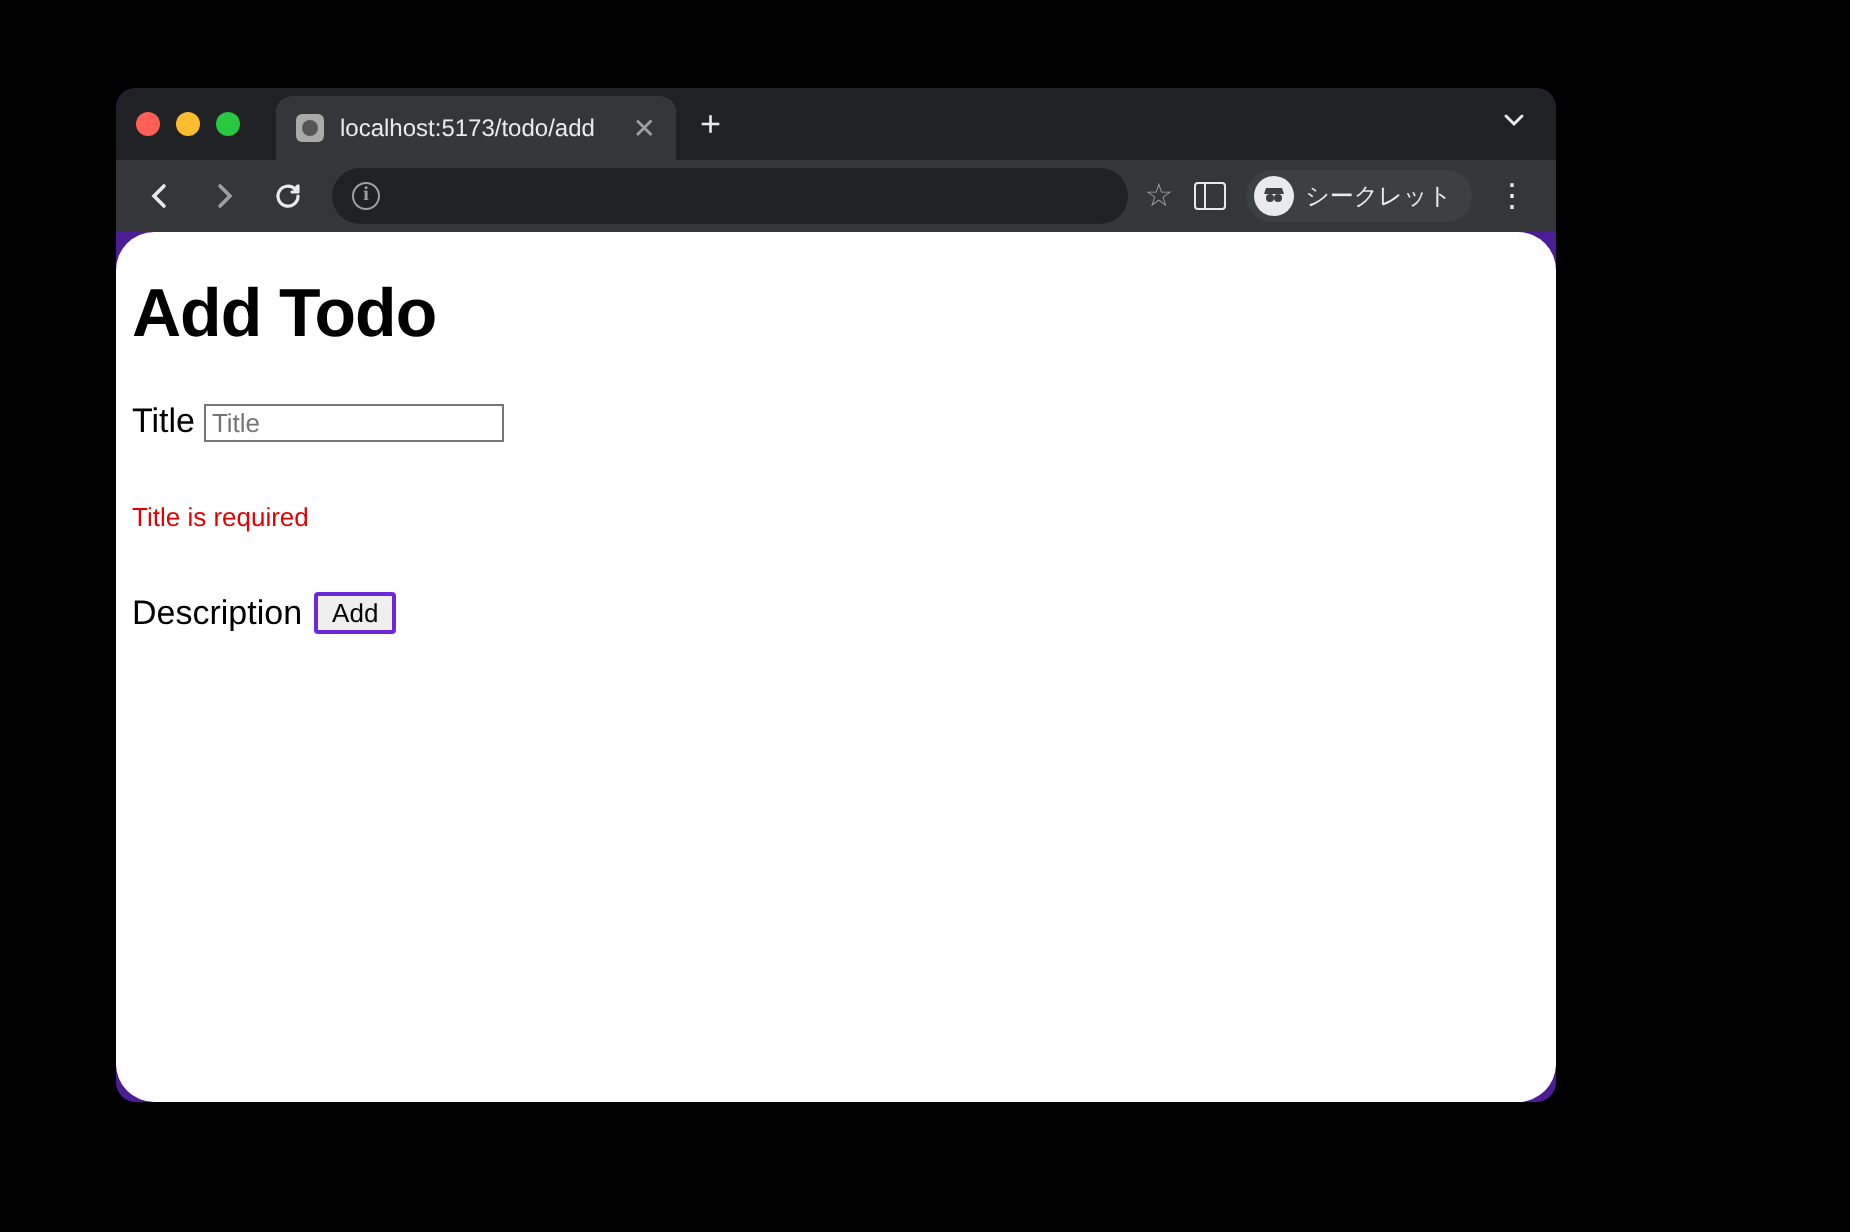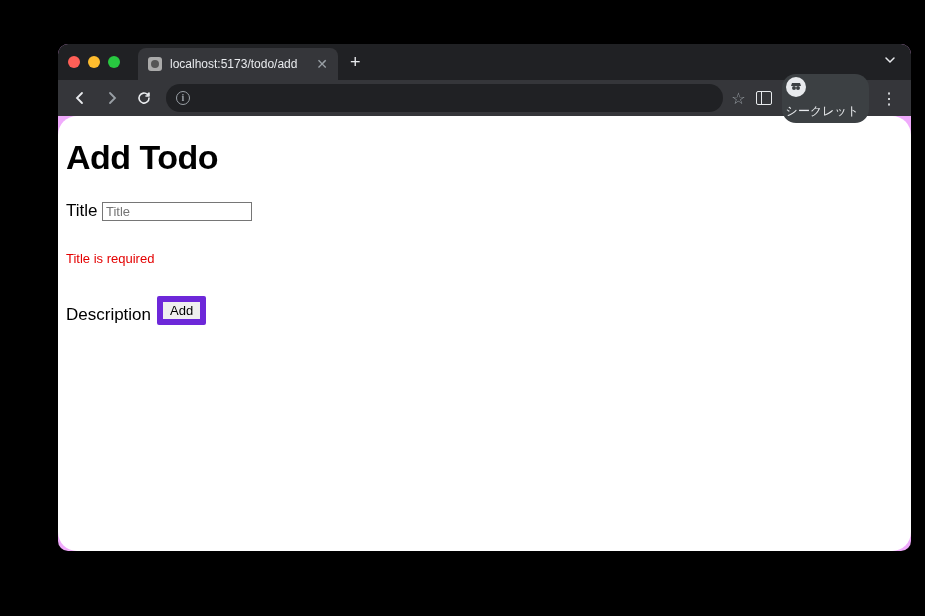--- a/index.html
+++ b/index.html
@@ -11,23 +11,23 @@
       background: #000;
       font-family: -apple-system, BlinkMacSystemFont, "Helvetica Neue", Arial, sans-serif;
       width: 925px;
       height: 616px;
       position: relative;
     }
     .browser-window {
       position: absolute;
       top: 44px;
       left: 58px;
-      width: 853px;
+      width: 720px;
       height: 507px;
-      background: #f0abfc;
+      background: #4c1d95;
       border-radius: 10px;
       overflow: hidden;
       box-shadow: 0 10px 40px rgba(0,0,0,0.5);
     }
     
     .tab-bar {
       height: 36px;
       background: #202124;
       display: flex;
       align-items: center;
@@ -174,26 +174,26 @@
       content: '';
       position: absolute;
       left: 4px;
       top: 0;
       bottom: 0;
       width: 1.5px;
       background: #e8eaed;
     }
     .incognito-badge {
       display: flex;
+      align-items: center;
       gap: 6px;
       background: #3c4043;
       border-radius: 14px;
       padding: 3px 10px 3px 4px;
       margin-left: 4px;
-      flex-direction: column;
     }
     .incognito-icon {
       width: 20px;
       height: 20px;
       background: #e8eaed;
       border-radius: 50%;
       display: flex;
       align-items: center;
       justify-content: center;
       color: #3c4043;
@@ -254,21 +254,21 @@
       border: 1px solid #767676;
       width: 160px;
       height: 44px;
       resize: both;
     }
     .add-btn {
       font-family: Arial, sans-serif;
       font-size: 13px;
       padding: 1px 7px;
       background: #efefef;
-      border: 6px solid #6d28d9;
+      border: 2px solid #6d28d9;
       border-radius: 2px;
       cursor: pointer;
     }
   </style>
 </head>
 <body>
 
 <div class="browser-window">
 
   <div class="tab-bar">

